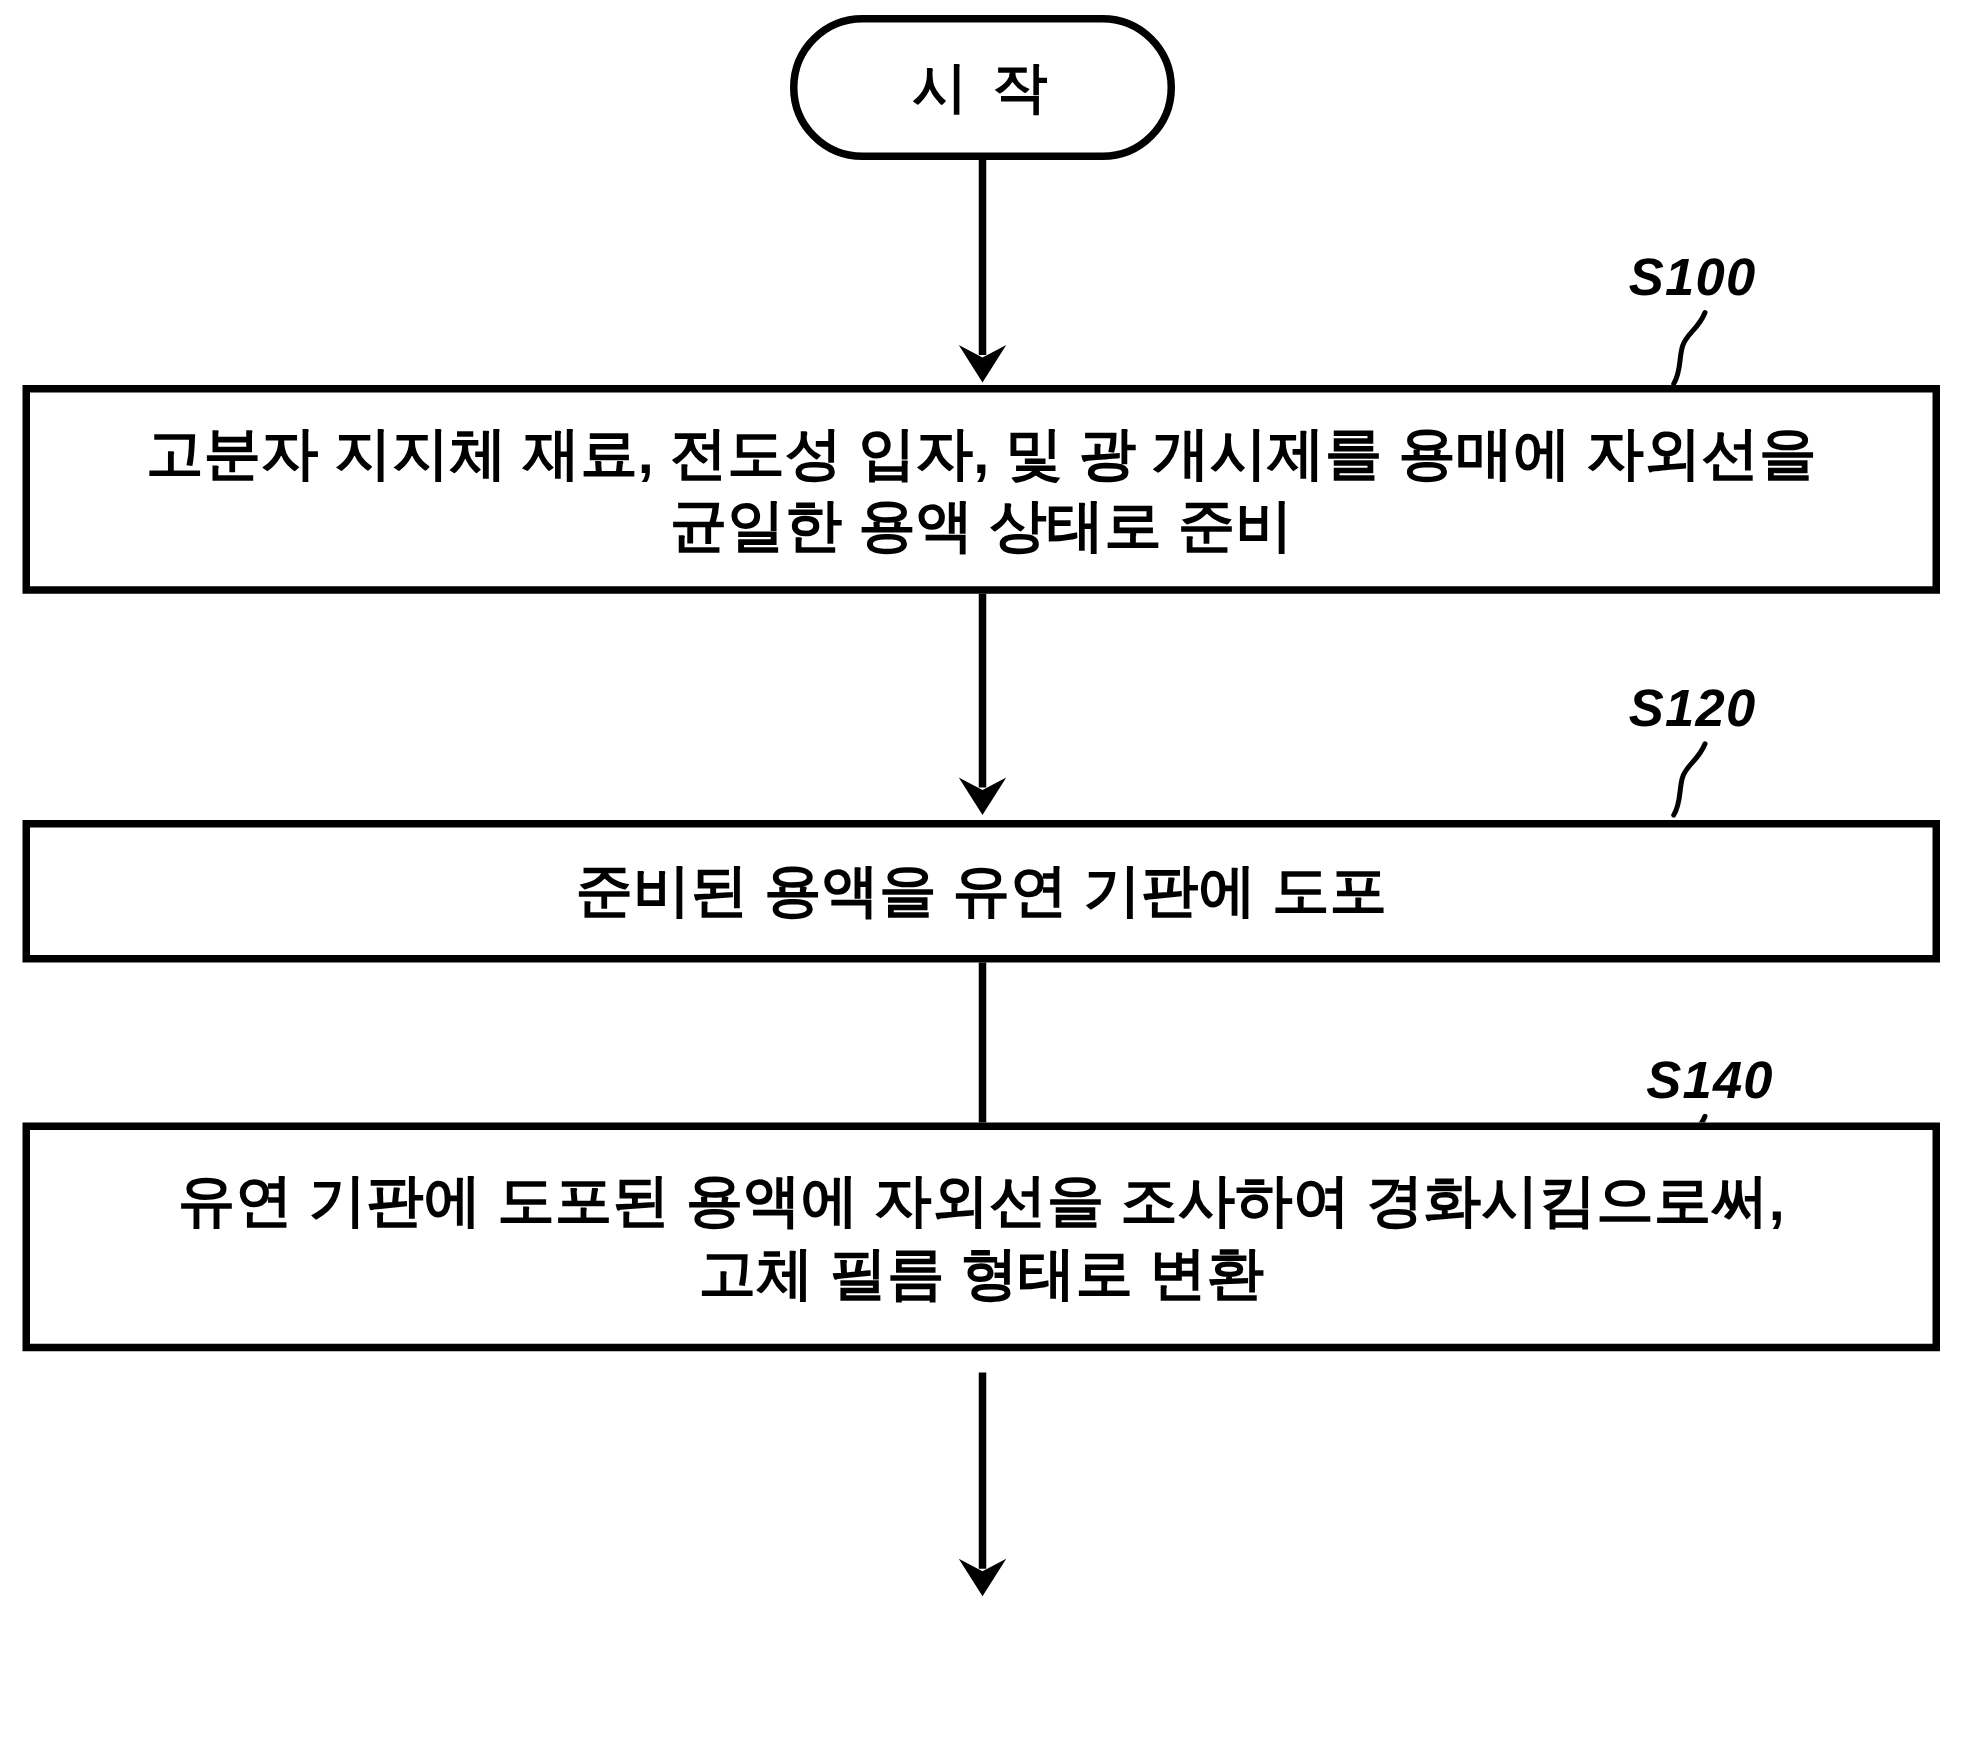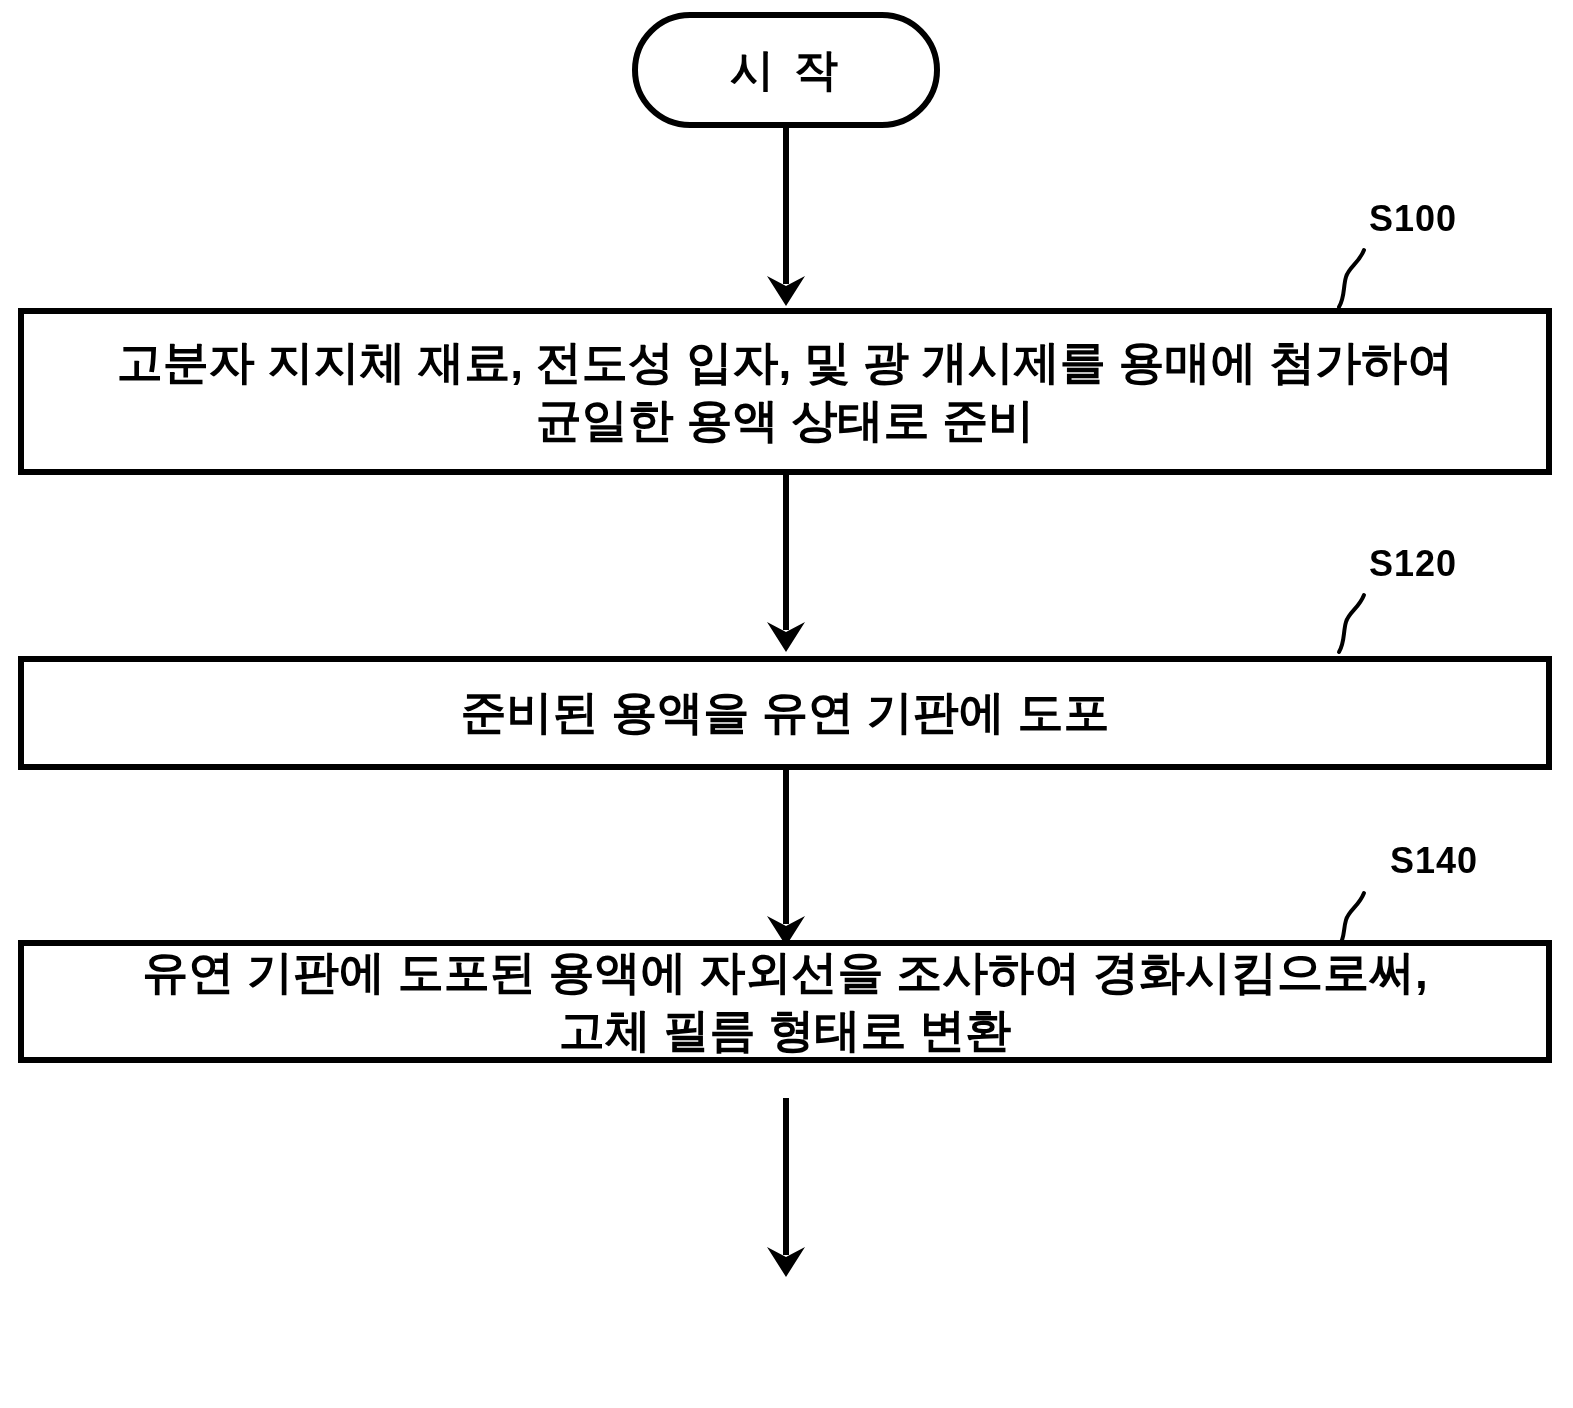--- a/index.html
+++ b/index.html
@@ -54,29 +54,30 @@
     flex-direction:column;
     align-items:center;
     justify-content:center;
     font-size:46px;
     font-weight:bold;
     line-height:1.26;
     text-align:center;
   }
   .process.step1{top:308px;height:167px;}
   .process.step2{top:656px;height:114px;}
-  .process.step3{top:940px;height:123px;}
+  .process.step3{top:898px;height:183px;}
   .step-label{
     position:absolute;
-    left:1369px;
+    left:1303px;
     width:130px;
-    font-size:36px;
+    font-size:42px;
     font-weight:bold;
     letter-spacing:1px;
     white-space:nowrap;
+    font-style:italic;
   }
   .step-label.s100{top:198px;}
   .step-label.s120{top:543px;}
   .step-label.s140{top:840px;text-align:center;}
 </style>
 </head>
 <body>
 
 <div class="stage">
 
@@ -107,21 +108,21 @@
     <path class="leader" d="M 1364 893 C 1359 906 1349 910 1346 920 C 1343 930 1345 938 1339 946"></path>
   </svg>
 
   <div class="terminal start">
     <span>시 작</span>
   </div>
 
   <div class="step-label s100">S100</div>
 
   <div class="process step1">
-    <div>고분자 지지체 재료, 전도성 입자, 및 광 개시제를 용매에 첨가하여</div>
+    <div>고분자 지지체 재료, 전도성 입자, 및 광 개시제를 용매에 자외선을</div>
     <div>균일한 용액 상태로 준비</div>
   </div>
 
   <div class="step-label s120">S120</div>
 
   <div class="process step2">
     <div>준비된 용액을 유연 기판에 도포</div>
   </div>
 
   <div class="step-label s140">S140</div>

